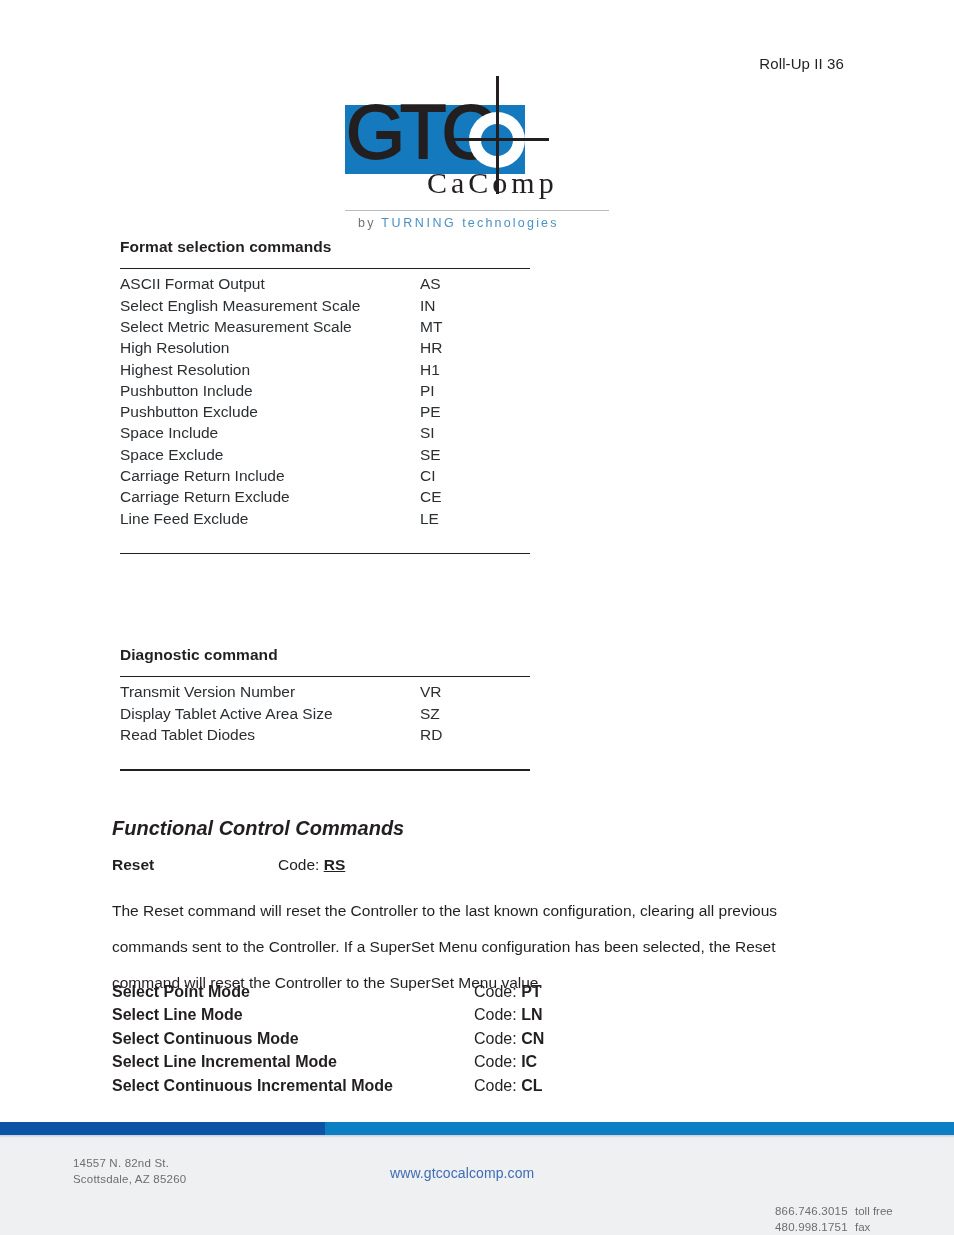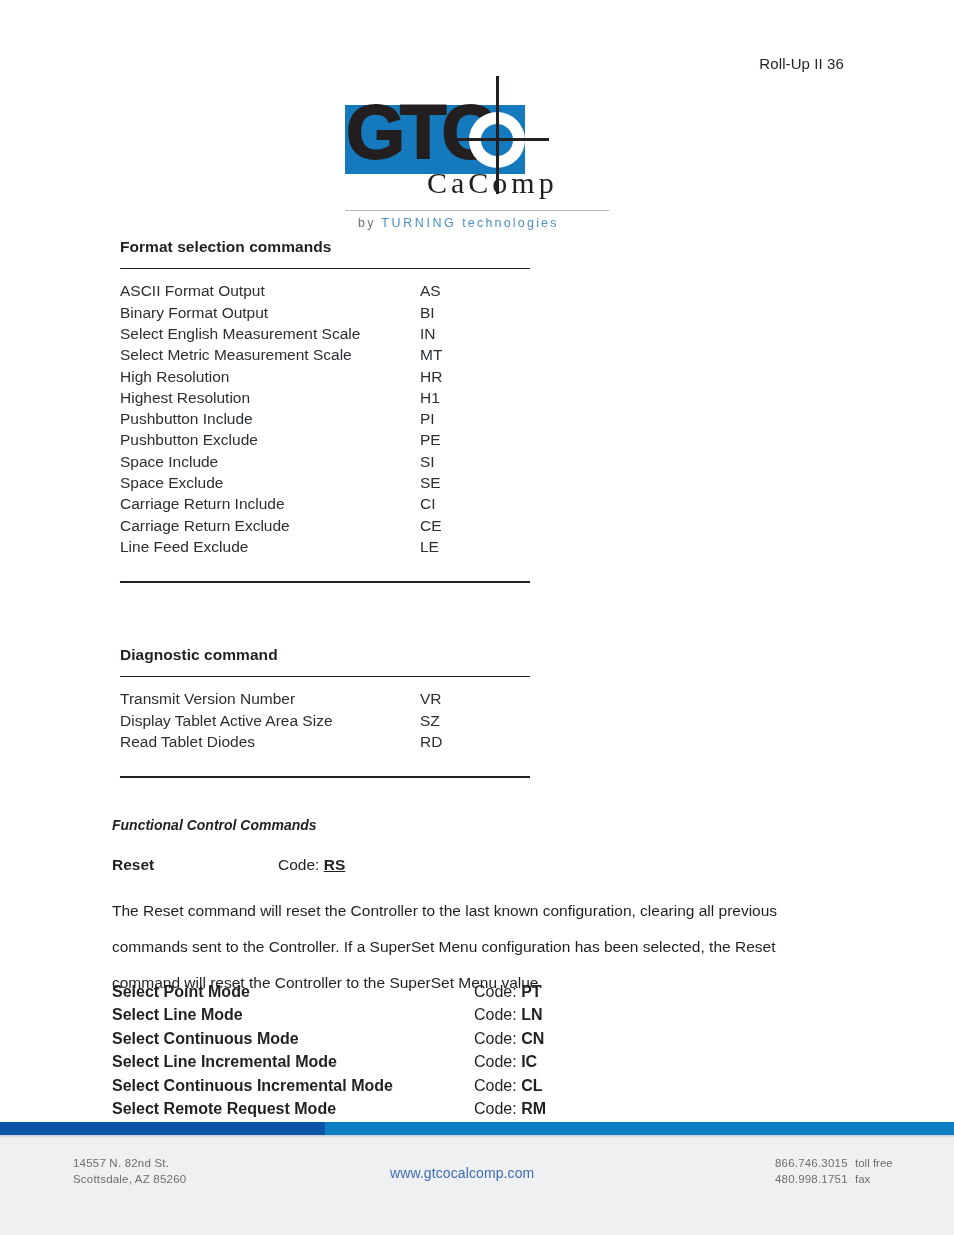--- a/index.html
+++ b/index.html
@@ -40,21 +40,21 @@
     top: 29px;
     width: 180px;
     height: 69px;
     background: #1479bd;
   }
   .logo-gtc {
     position: absolute;
     left: 16px;
     top: 18px;
     font-family: "Liberation Sans", sans-serif;
-    font-weight: bold;
+    font-weight: normal;
     font-size: 76px;
     line-height: 76px;
     letter-spacing: -5px;
     color: #231f20;
     -webkit-text-stroke: 2px #231f20;
   }
   .logo-ring {
     position: absolute;
     left: 139px;
     top: 36px;
@@ -132,21 +132,20 @@
     margin: 0 0 12px 0;
   }
   .cmd-rule {
     width: 410px;
     height: 1.4px;
     background: #231f20;
   }
   .cmd-table {
     width: 410px;
     border-collapse: collapse;
-    margin-top: 7px;
   }
   .cmd-table td {
     font-size: 15.5px;
     color: #2b2f33;
     padding: 0;
     line-height: 21.3px;
     vertical-align: top;
   }
   .cmd-table td.cmd-label { text-align: left; }
   .cmd-table td.cmd-code {
@@ -158,21 +157,21 @@
   #format-section { top: 238px; }
   #diagnostic-section { top: 646px; }
   .rule-spacer-bottom { height: 4px; }
   .tail-rule-wrap { padding-top: 24px; }
 
   
   .functional-title {
     position: absolute;
     left: 112px;
     top: 817px;
-    font-size: 14px;
+    font-size: 20px;
     font-weight: bold;
     font-style: italic;
     color: #231f20;
   }
   .reset-row {
     position: absolute;
     left: 112px;
     top: 856px;
     width: 500px;
     font-size: 15.5px;
@@ -271,21 +270,21 @@
     letter-spacing: 0.1px;
   }
   .footer-contact {
     position: absolute;
     left: 775px;
     top: 1156px;
     font-size: 11.5px;
     line-height: 15.5px;
     color: #6d6e70;
   }
-  .footer-contact table { border-collapse: collapse; }
+  .footer-contact table { border-collapse: collapse; margin-top: 48px; }
   .footer-contact td {
     padding: 0;
     font-size: 11.5px;
     line-height: 15.5px;
     color: #6d6e70;
   }
   .footer-contact td.num { width: 80px; letter-spacing: 0.2px; }
 </style>
 </head>
 <body>
@@ -314,24 +313,20 @@
   <div class="cmd-heading">Format selection commands</div>
   <div class="cmd-rule"></div>
   <div class="rule-spacer-bottom"></div>
   <table class="cmd-table">
     <tbody id="format-rows">
         <tr>
           <td class="cmd-label">ASCII Format Output</td>
           <td class="cmd-code">AS</td>
         </tr>
         <tr>
-          <td class="cmd-label">Binary Format Output</td>
-          <td class="cmd-code">BI</td>
-        </tr>
-        <tr>
           <td class="cmd-label">Select English Measurement Scale</td>
           <td class="cmd-code">IN</td>
         </tr>
         <tr>
           <td class="cmd-label">Select Metric Measurement Scale</td>
           <td class="cmd-code">MT</td>
         </tr>
         <tr>
           <td class="cmd-label">High Resolution</td>
           <td class="cmd-code">HR</td>
@@ -424,24 +419,20 @@
           <td class="mode-code"><span>Code: </span><b>CN</b></td>
         </tr>
         <tr>
           <td class="mode-name">Select Line Incremental Mode</td>
           <td class="mode-code"><span>Code: </span><b>IC</b></td>
         </tr>
         <tr>
           <td class="mode-name">Select Continuous Incremental Mode</td>
           <td class="mode-code"><span>Code: </span><b>CL</b></td>
         </tr>
-        <tr>
-          <td class="mode-name">Select Remote Request Mode</td>
-          <td class="mode-code"><span>Code: </span><b>RM</b></td>
-        </tr>
       </tbody>
   </table>
 </div>
 
 <div class="footer-bar">
   <div class="bar-left"></div>
   <div class="bar-right"></div>
 </div>
 <div class="footer-shadow"></div>
 <div class="footer-area"></div>

